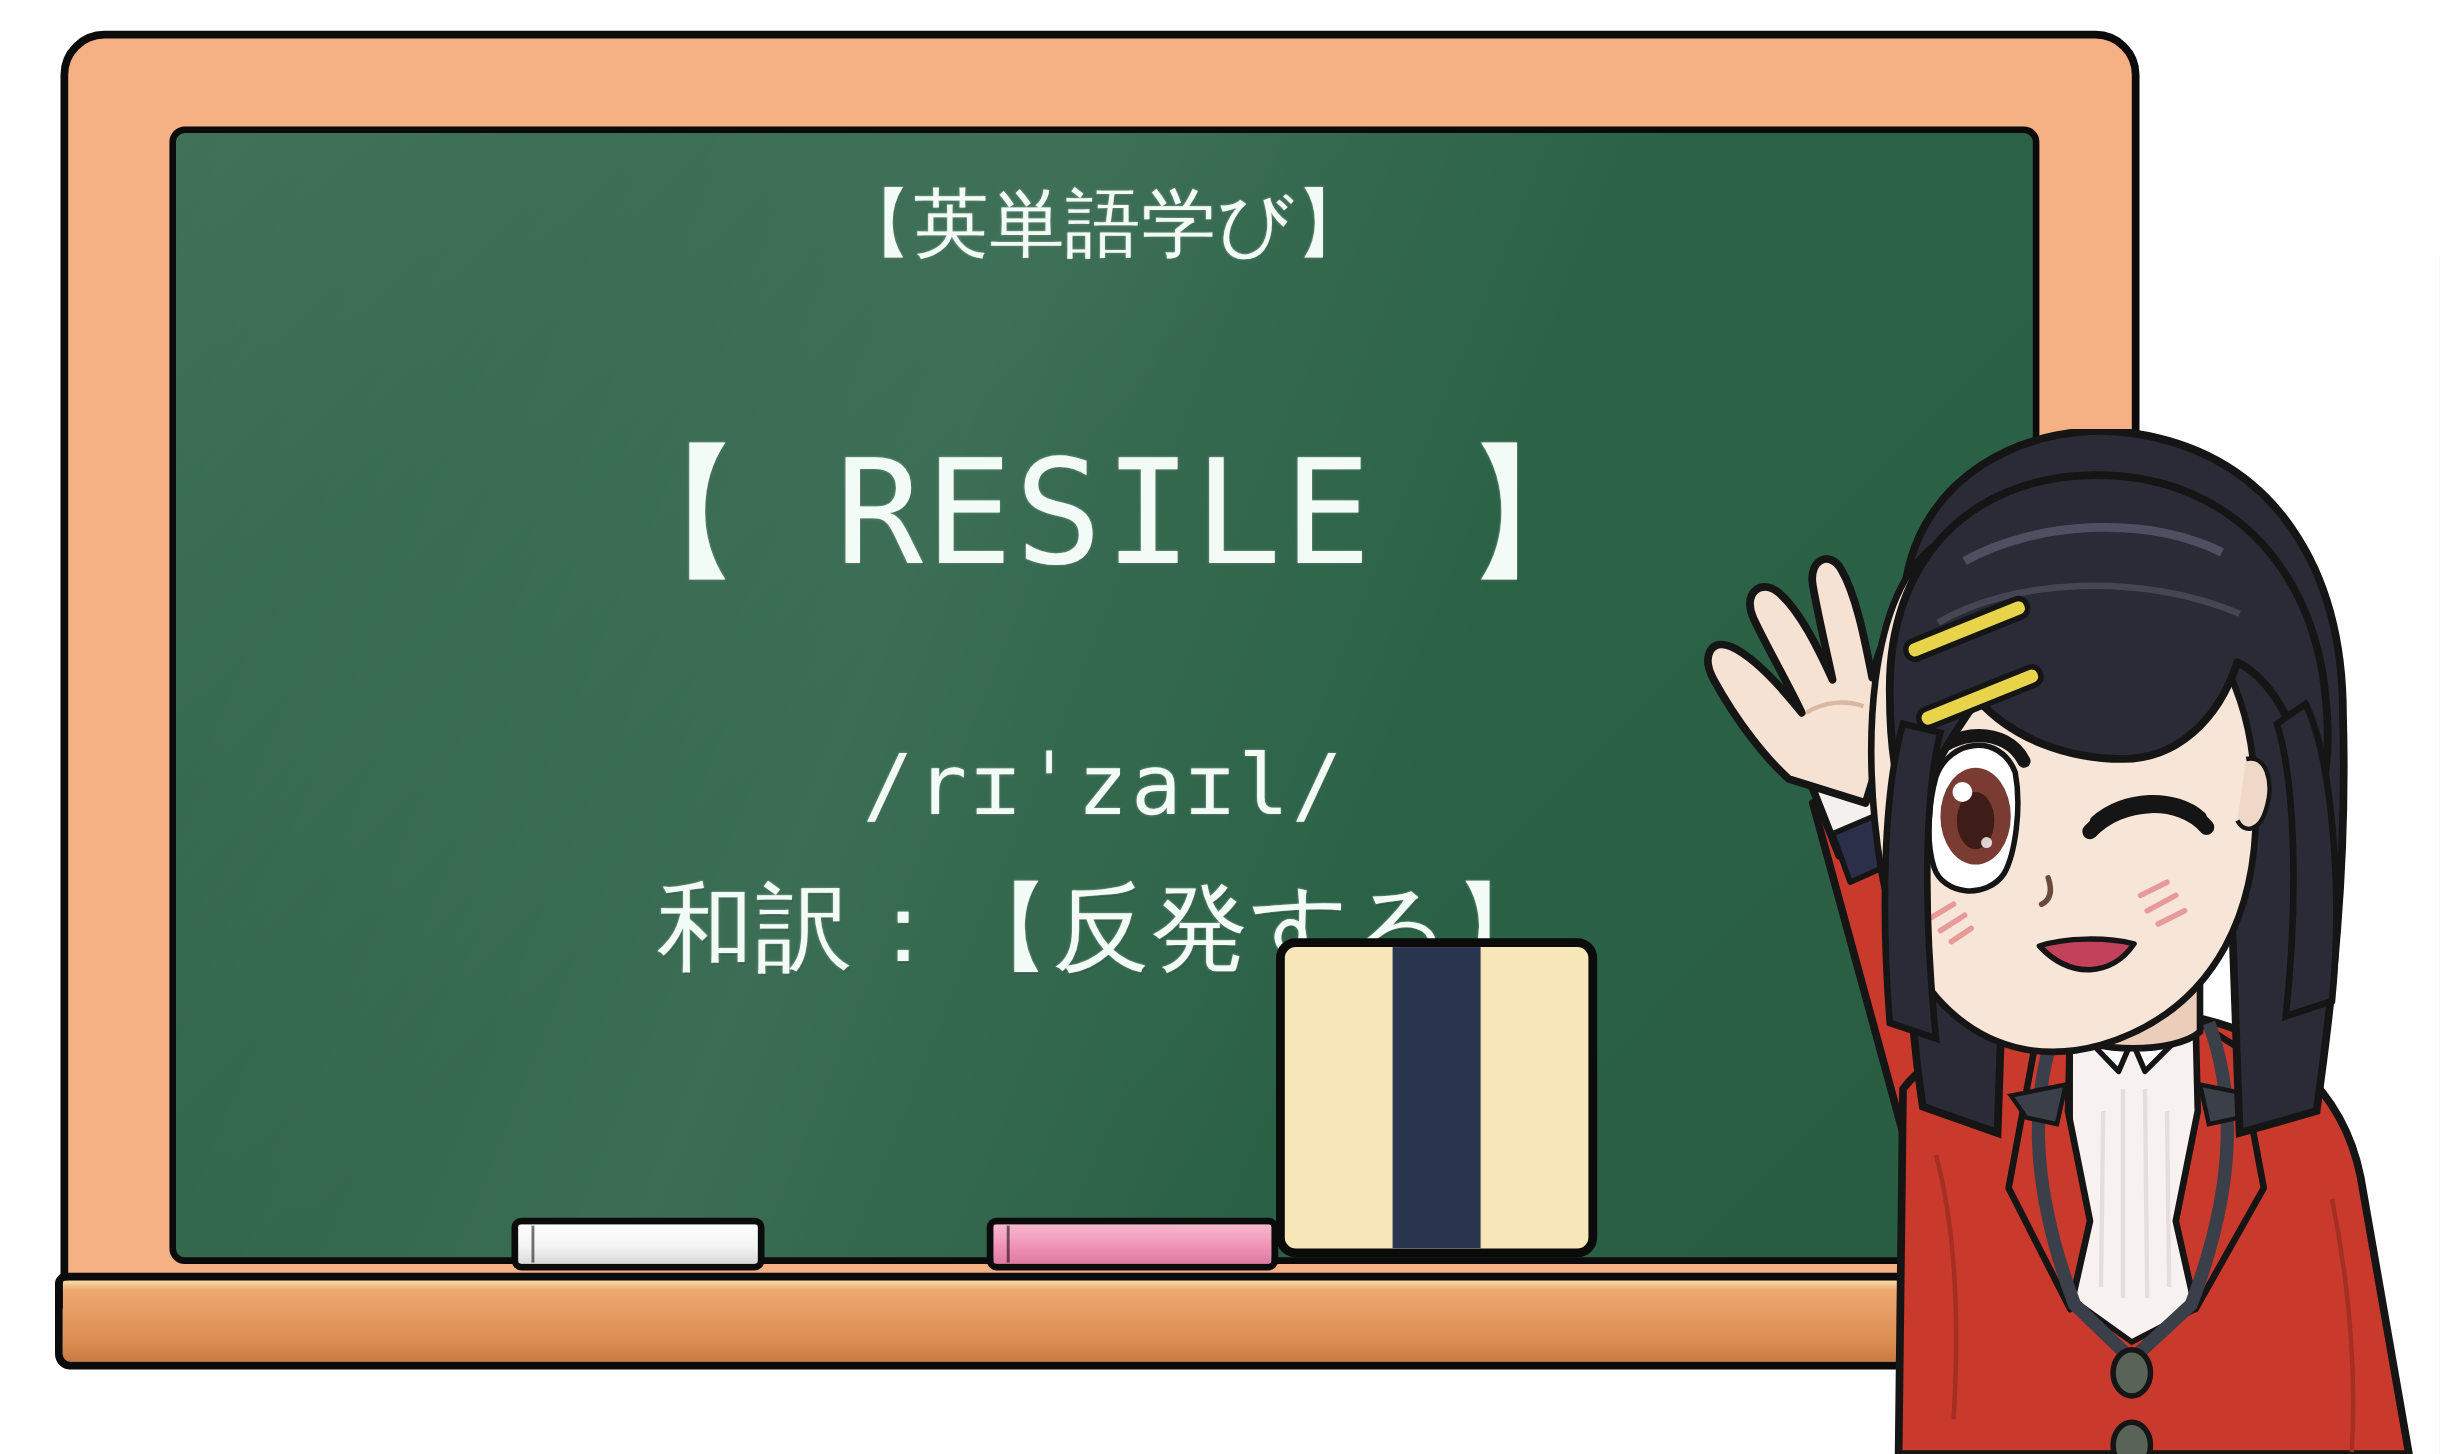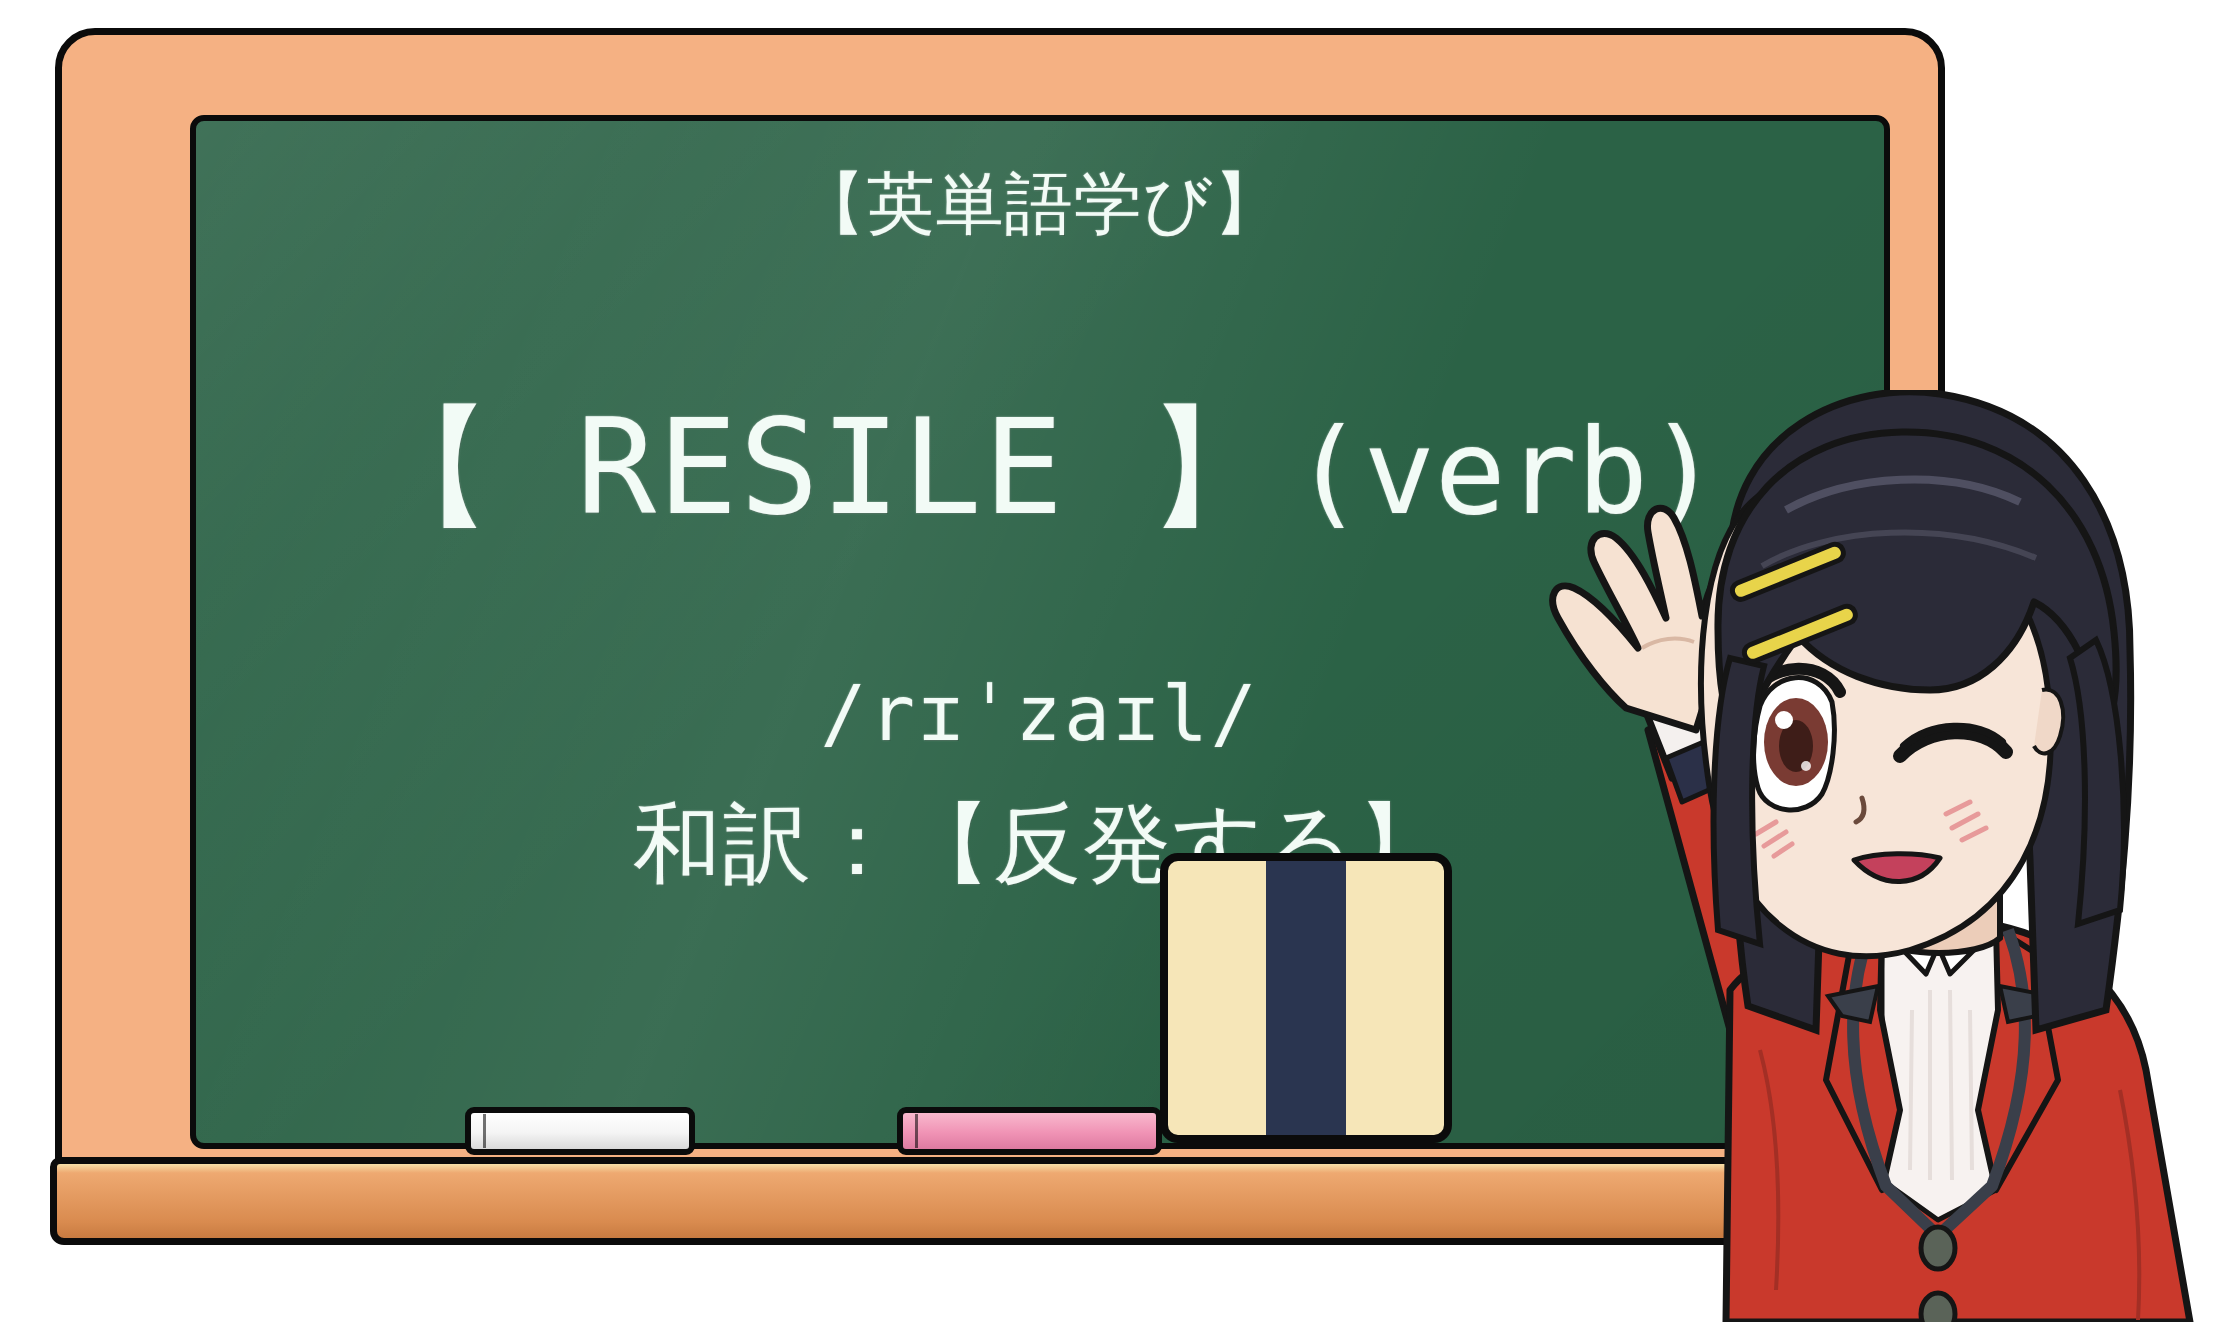--- a/index.html
+++ b/index.html
@@ -47,21 +47,20 @@
       linear-gradient(135deg,
         rgba(255,255,255,0.10) 0%,
         rgba(255,255,255,0.045) 18%,
         rgba(255,255,255,0.00) 42%,
         rgba(0,0,0,0.00) 60%,
         rgba(0,0,0,0.055) 100%),
       #2b6246;
     border: 6px solid #0b0b0b;
     border-radius: 14px;
     overflow: hidden;
-    margin-left: 36px;
   }
 
   #board-sheen {
     position: absolute;
     left: -10%;
     top: -30%;
     width: 75%;
     height: 170%;
     transform: rotate(22deg);
     background: linear-gradient(90deg,
@@ -227,21 +226,20 @@
 
     <div id="board-surface">
       <div id="board-sheen"></div>
 
       <div id="board-text">
 
         <div id="lesson-title">【英単語学び】</div>
 
         <div id="headword-row">
           <span id="headword">【 RESILE 】</span>
-          <span id="part-of-speech">(verb)</span>
         </div>
 
         <div id="translation">和訳：【反発する】</div>
 
         <div id="pronunciation">/rɪˈzaɪl/</div>
 
       </div>
     </div>
 
     <div id="eraser">

